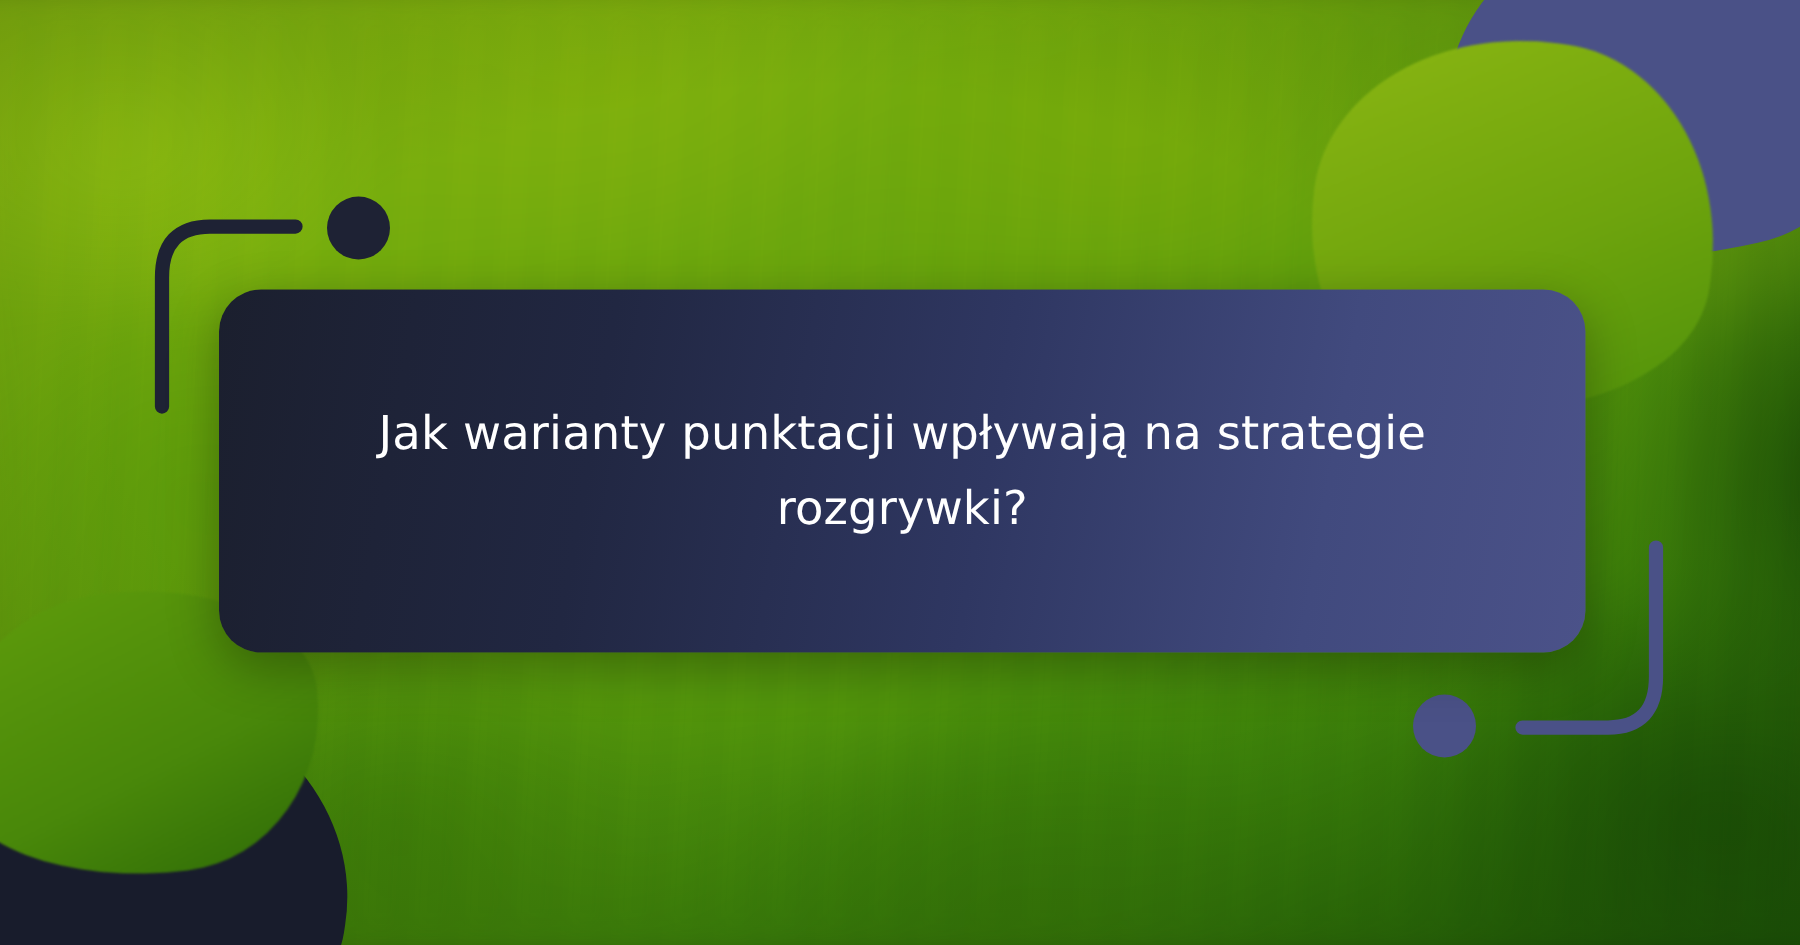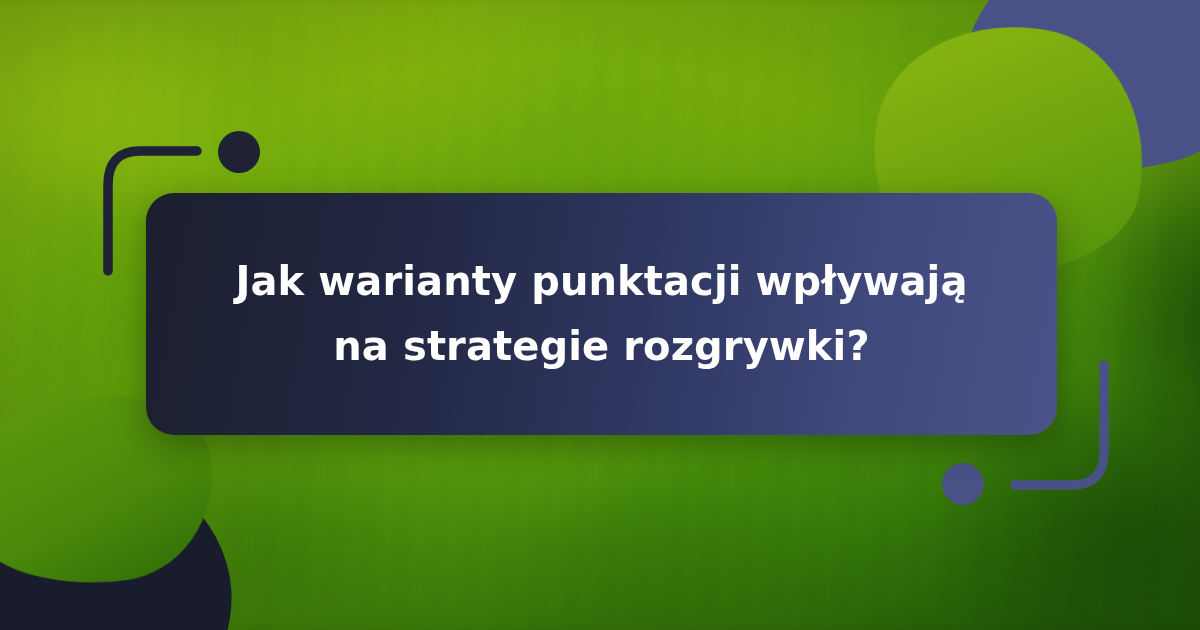--- a/index.html
+++ b/index.html
@@ -126,23 +126,23 @@
                 #4b5289 100%);
     box-shadow: 0 10px 34px rgba(0,0,0,0.30);
     display: flex;
     align-items: center;
     justify-content: center;
     box-sizing: border-box;
     padding: 0 52px;
   }
   #question-text {
     color: #ffffff;
-    font-size: 40px;
+    font-size: 31px;
     line-height: 1.62;
-    font-weight: 700;
+    font-weight: 400;
     text-align: center;
     letter-spacing: 0.1px;
     max-width: 770px;
   }
 </style>
 </head>
 <body>
 
 <div id="stage">
 

